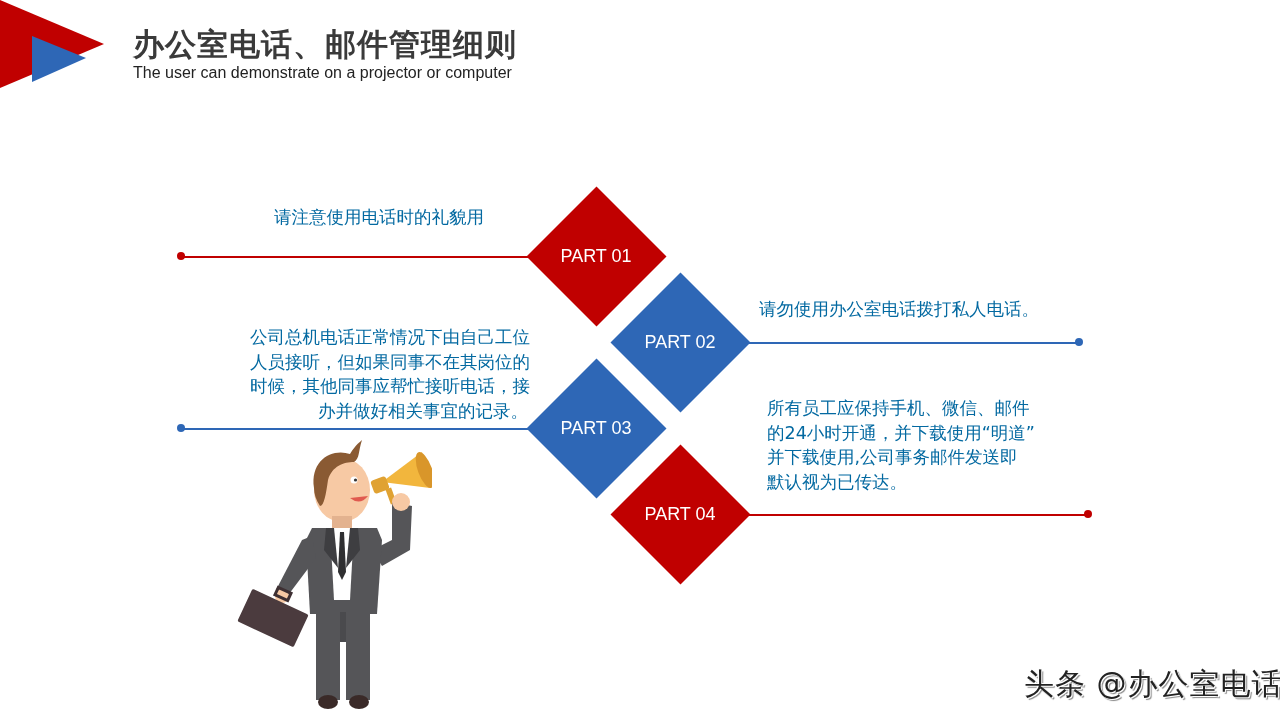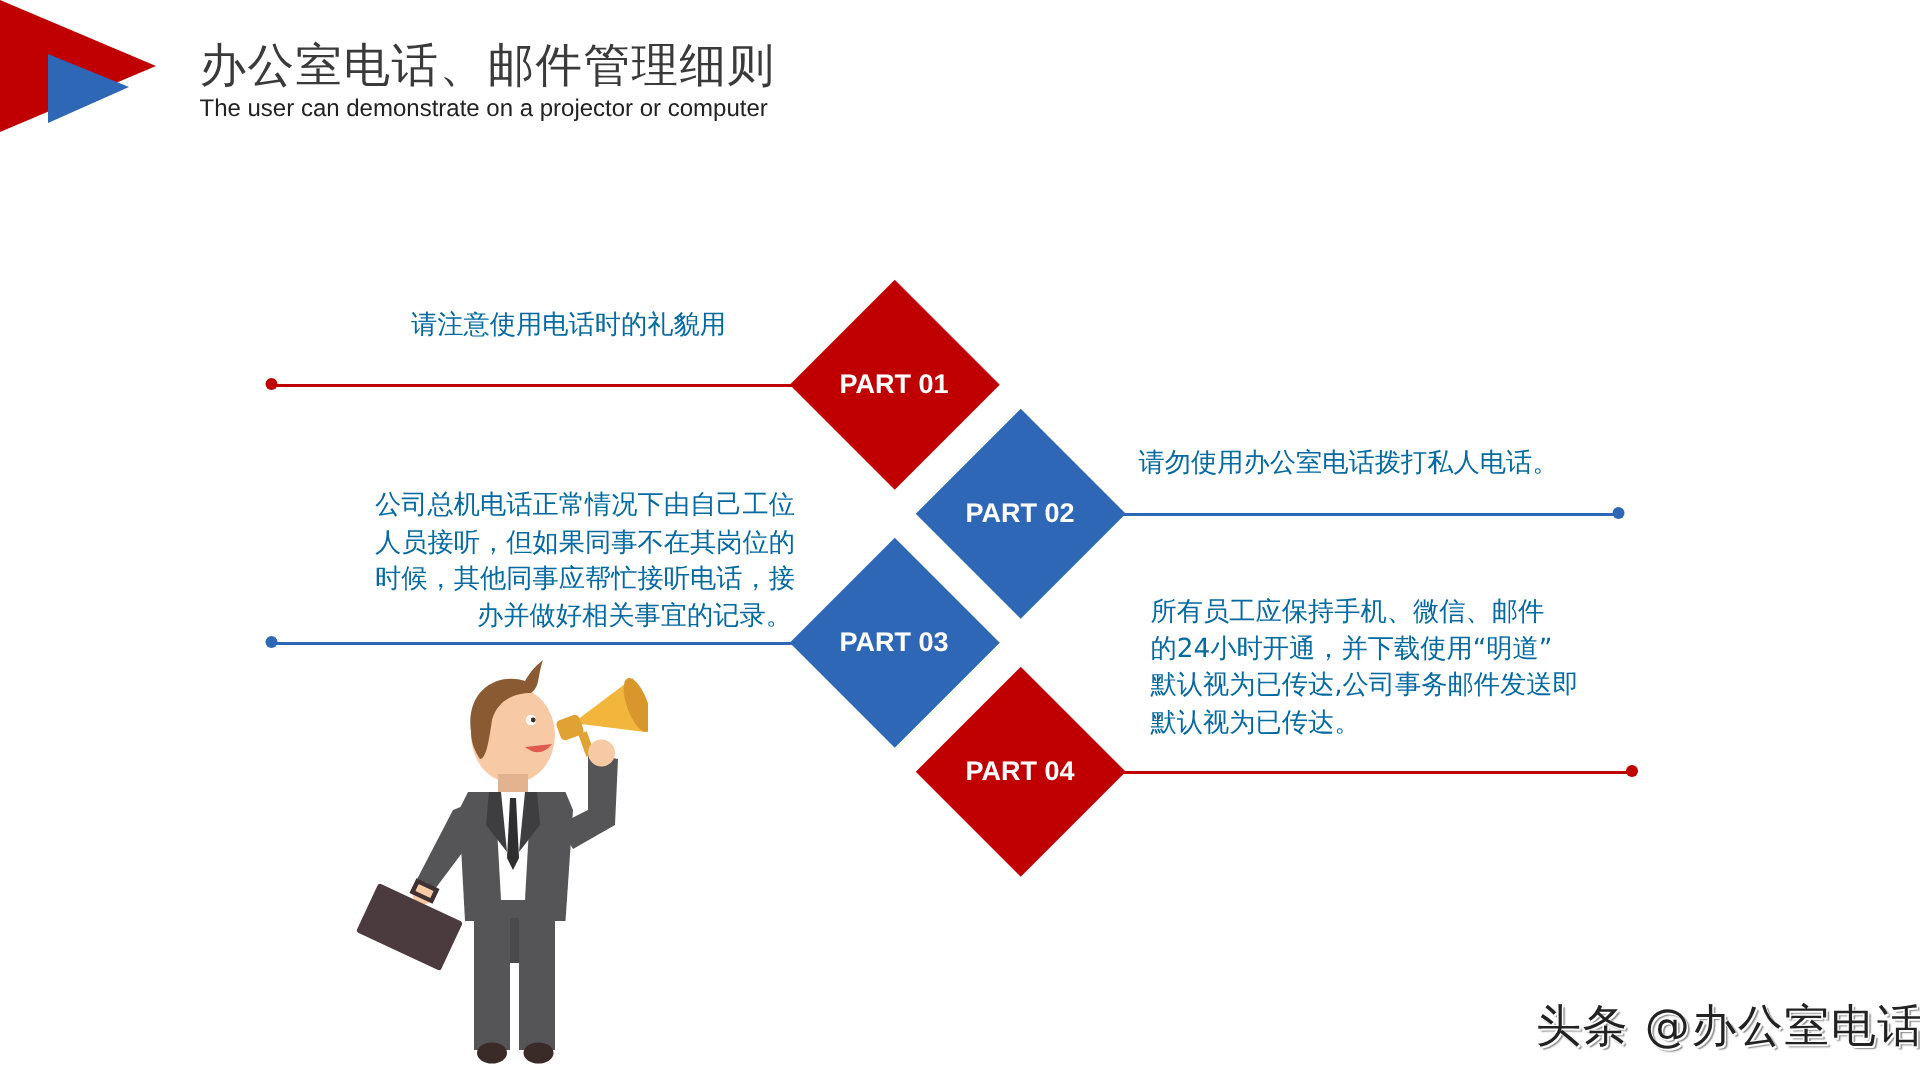--- a/index.html
+++ b/index.html
@@ -1,22 +1,22 @@
 <!DOCTYPE html>
 <html><head>
 <meta charset="utf-8">
 <style>
   html, body { margin:0; padding:0; }
   body { width:1280px; height:720px; background:#ffffff; position:relative; overflow:hidden;
          font-family:"DejaVu Sans","Liberation Sans",sans-serif; color:#333; }
   .abs { position:absolute; }
-  .title { left:133px; top:24px; font-size:31px; font-weight:normal; color:#3a3a3a; letter-spacing:1px; white-space:nowrap; line-height:40px; }
+  .title { left:133px; top:24px; font-size:31px; font-weight:bold; color:#3a3a3a; letter-spacing:1px; white-space:nowrap; line-height:40px; }
   .subtitle { left:133px; top:64px; font-family:"Liberation Sans",sans-serif; font-size:16px; color:#222; white-space:nowrap; line-height:18px; }
   .diamond { width:99px; height:99px; transform:rotate(45deg); }
-  .part-label { width:140px; text-align:center; font-family:"Liberation Sans",sans-serif; font-weight:bold; font-size:18px; color:#ffffff; line-height:22px; }
+  .part-label { width:140px; text-align:center; font-family:"Liberation Sans",sans-serif; font-weight:normal; font-size:18px; color:#ffffff; line-height:22px; }
   .hline { height:1.5px; }
   .dot { width:8px; height:8px; border-radius:50%; }
   .desc { font-size:17.5px; line-height:24.5px; color:#0369a1; }
   .watermark { left:1024px; top:664px; font-size:30px; color:#222; white-space:nowrap;
                text-shadow: 1px 1px 0 #fff, -1px -1px 0 #fff, 2px 2px 1px #888; letter-spacing:1px; }
 </style>
 </head>
 <body>
 
 <svg class="abs" style="left:0;top:0" width="110" height="95" viewBox="0 0 110 95">
@@ -62,21 +62,21 @@
 <div class="abs desc" style="left:190px;top:325px;width:340px;text-align:right">
   <div>公司总机电话正常情况下由自己工位</div>
   <div>人员接听，但如果同事不在其岗位的</div>
   <div>时候，其他同事应帮忙接听电话，接</div>
   <div style="padding-right:2px">办并做好相关事宜的记录。</div>
 </div>
 
 <div class="abs desc" style="left:767px;top:396px;width:330px">
   <div>所有员工应保持手机、微信、邮件</div>
   <div>的24小时开通，并下载使用“明道”</div>
-  <div>默认视为已传达,公司事务邮件发送即</div>
+  <div>并下载使用,公司事务邮件发送即</div>
   <div>默认视为已传达。</div>
 </div>
 
 <svg class="abs" style="left:232px;top:440px" width="200" height="280" viewBox="0 0 200 280">
 
   <g>
     <polygon points="150,42 190,12 198,48" fill="#f2b63d"></polygon>
     <ellipse cx="193" cy="30" rx="7" ry="19" transform="rotate(-20 193 30)" fill="#d9962a"></ellipse>
     <rect x="140" y="38" width="16" height="14" rx="3" fill="#e0a233" transform="rotate(-20 148 45)"></rect>
     <rect x="156" y="48" width="6" height="16" fill="#e0a233" transform="rotate(-20 159 56)"></rect>

